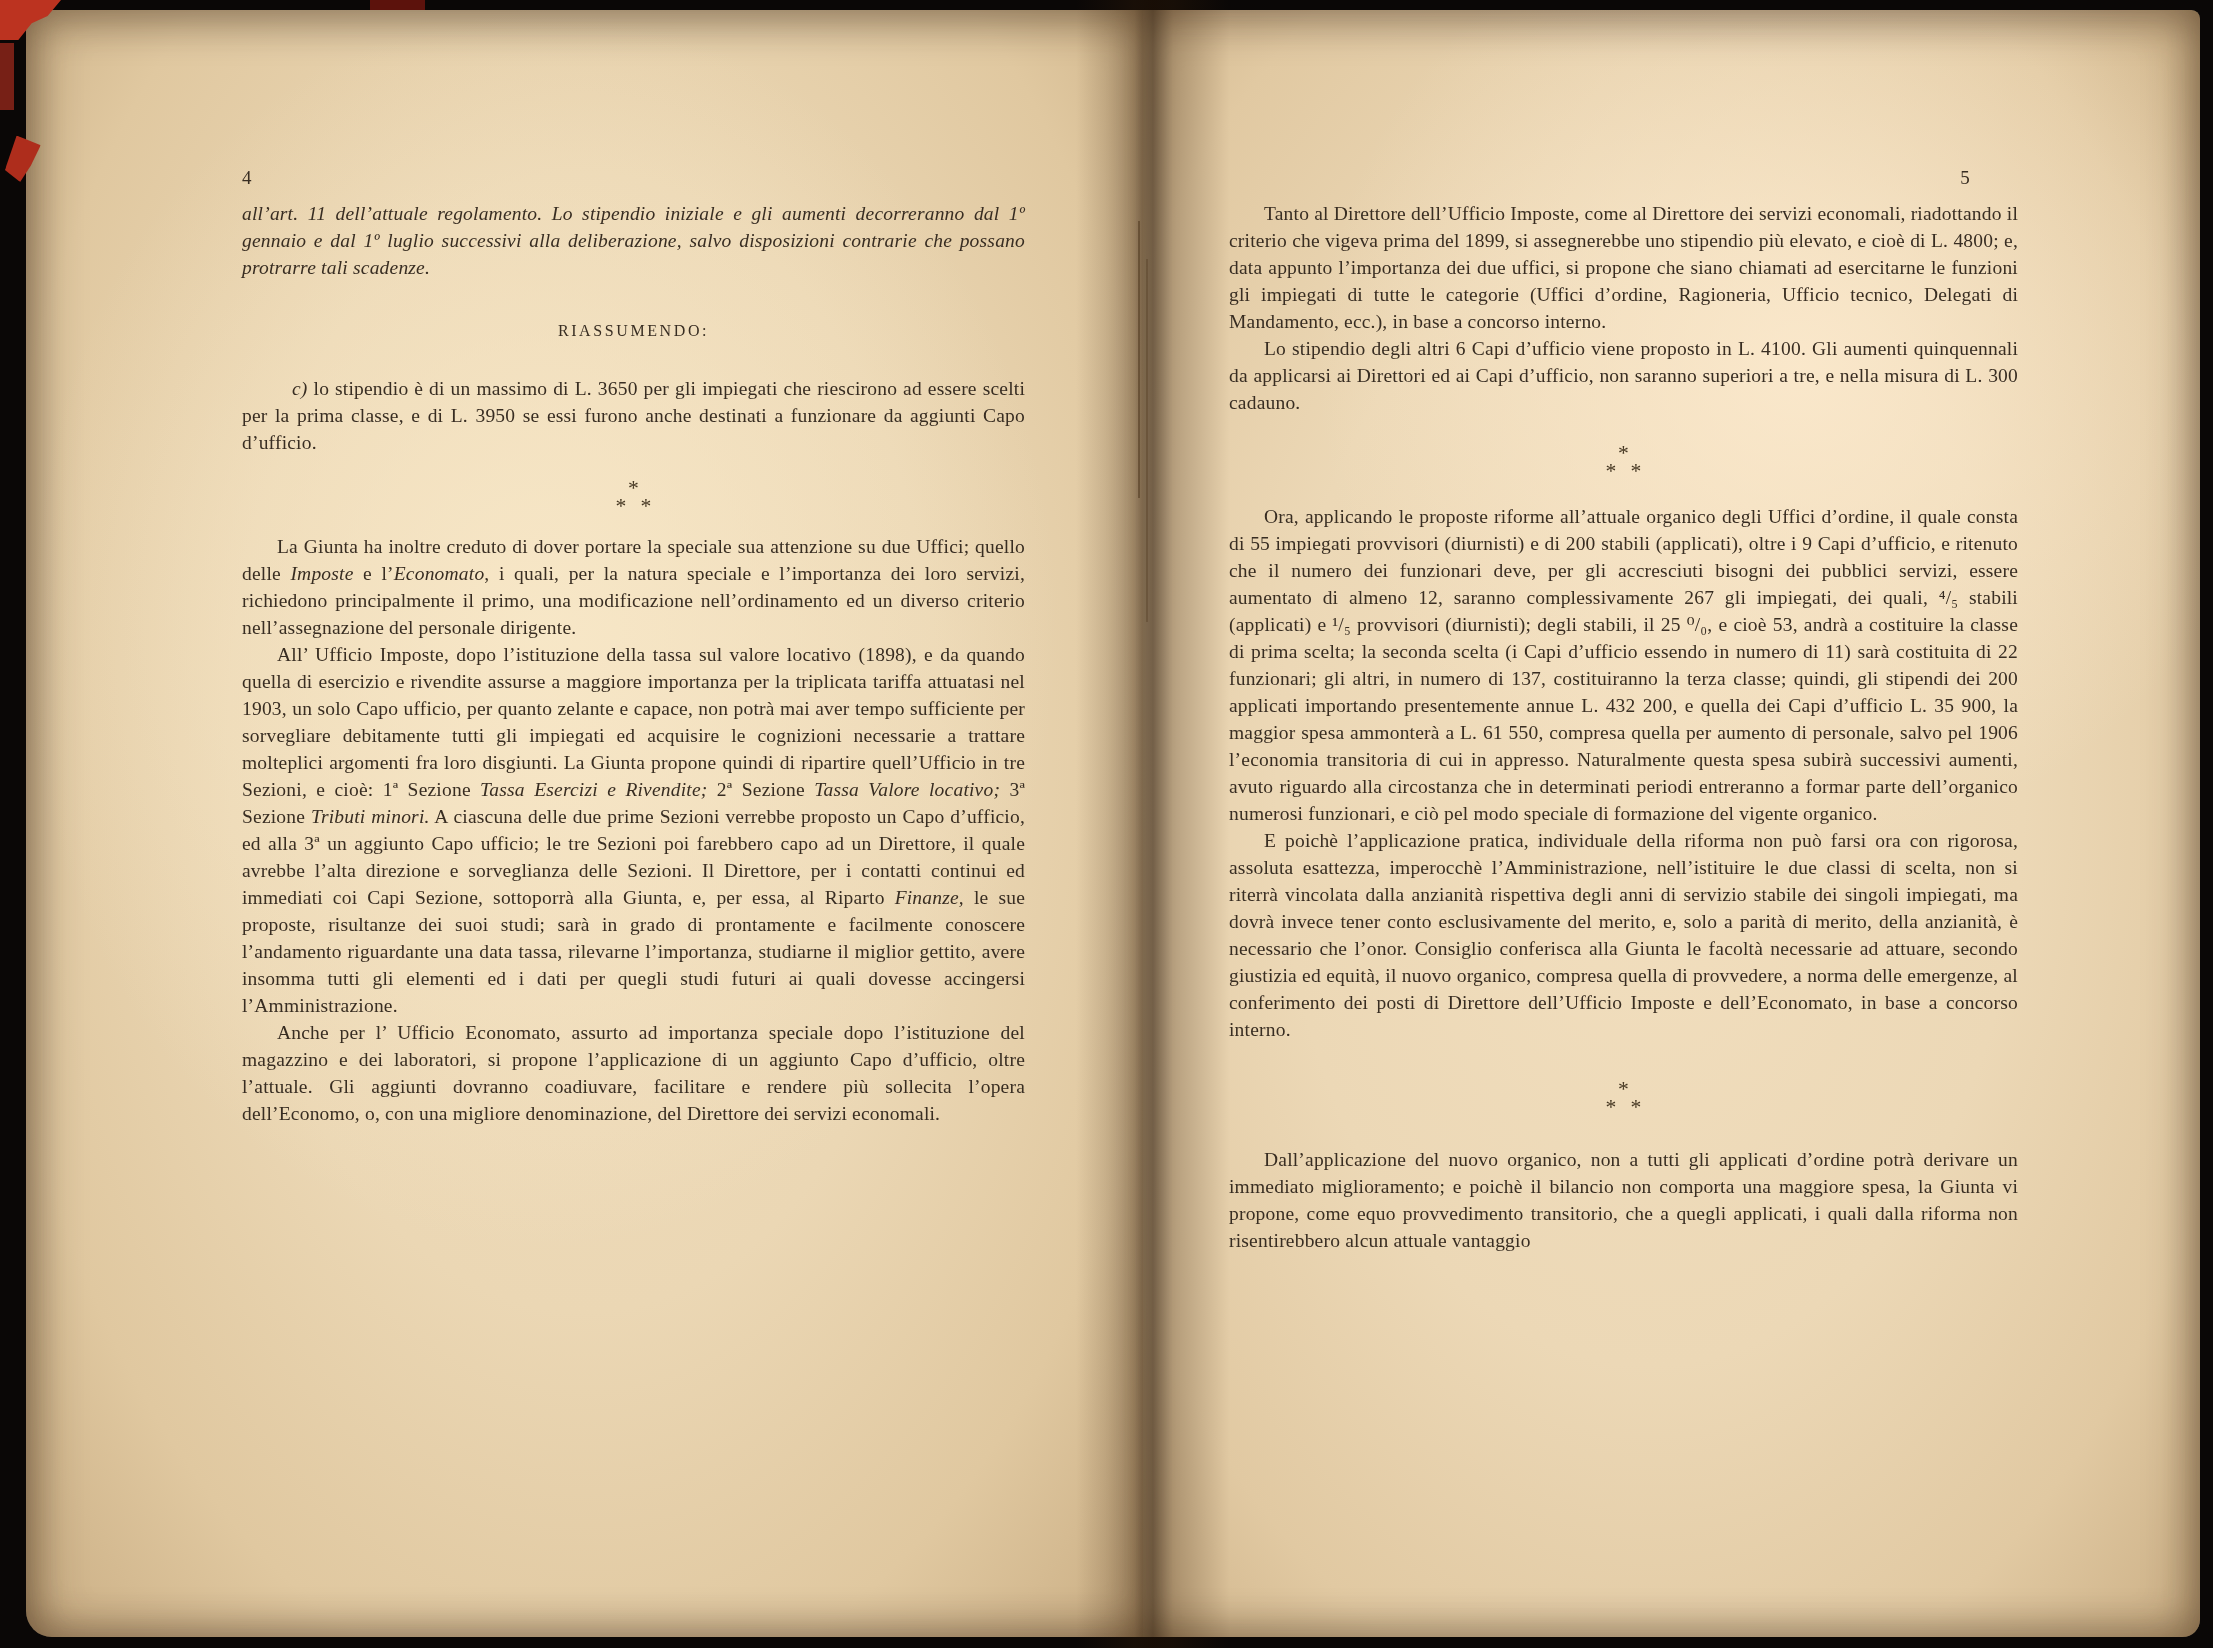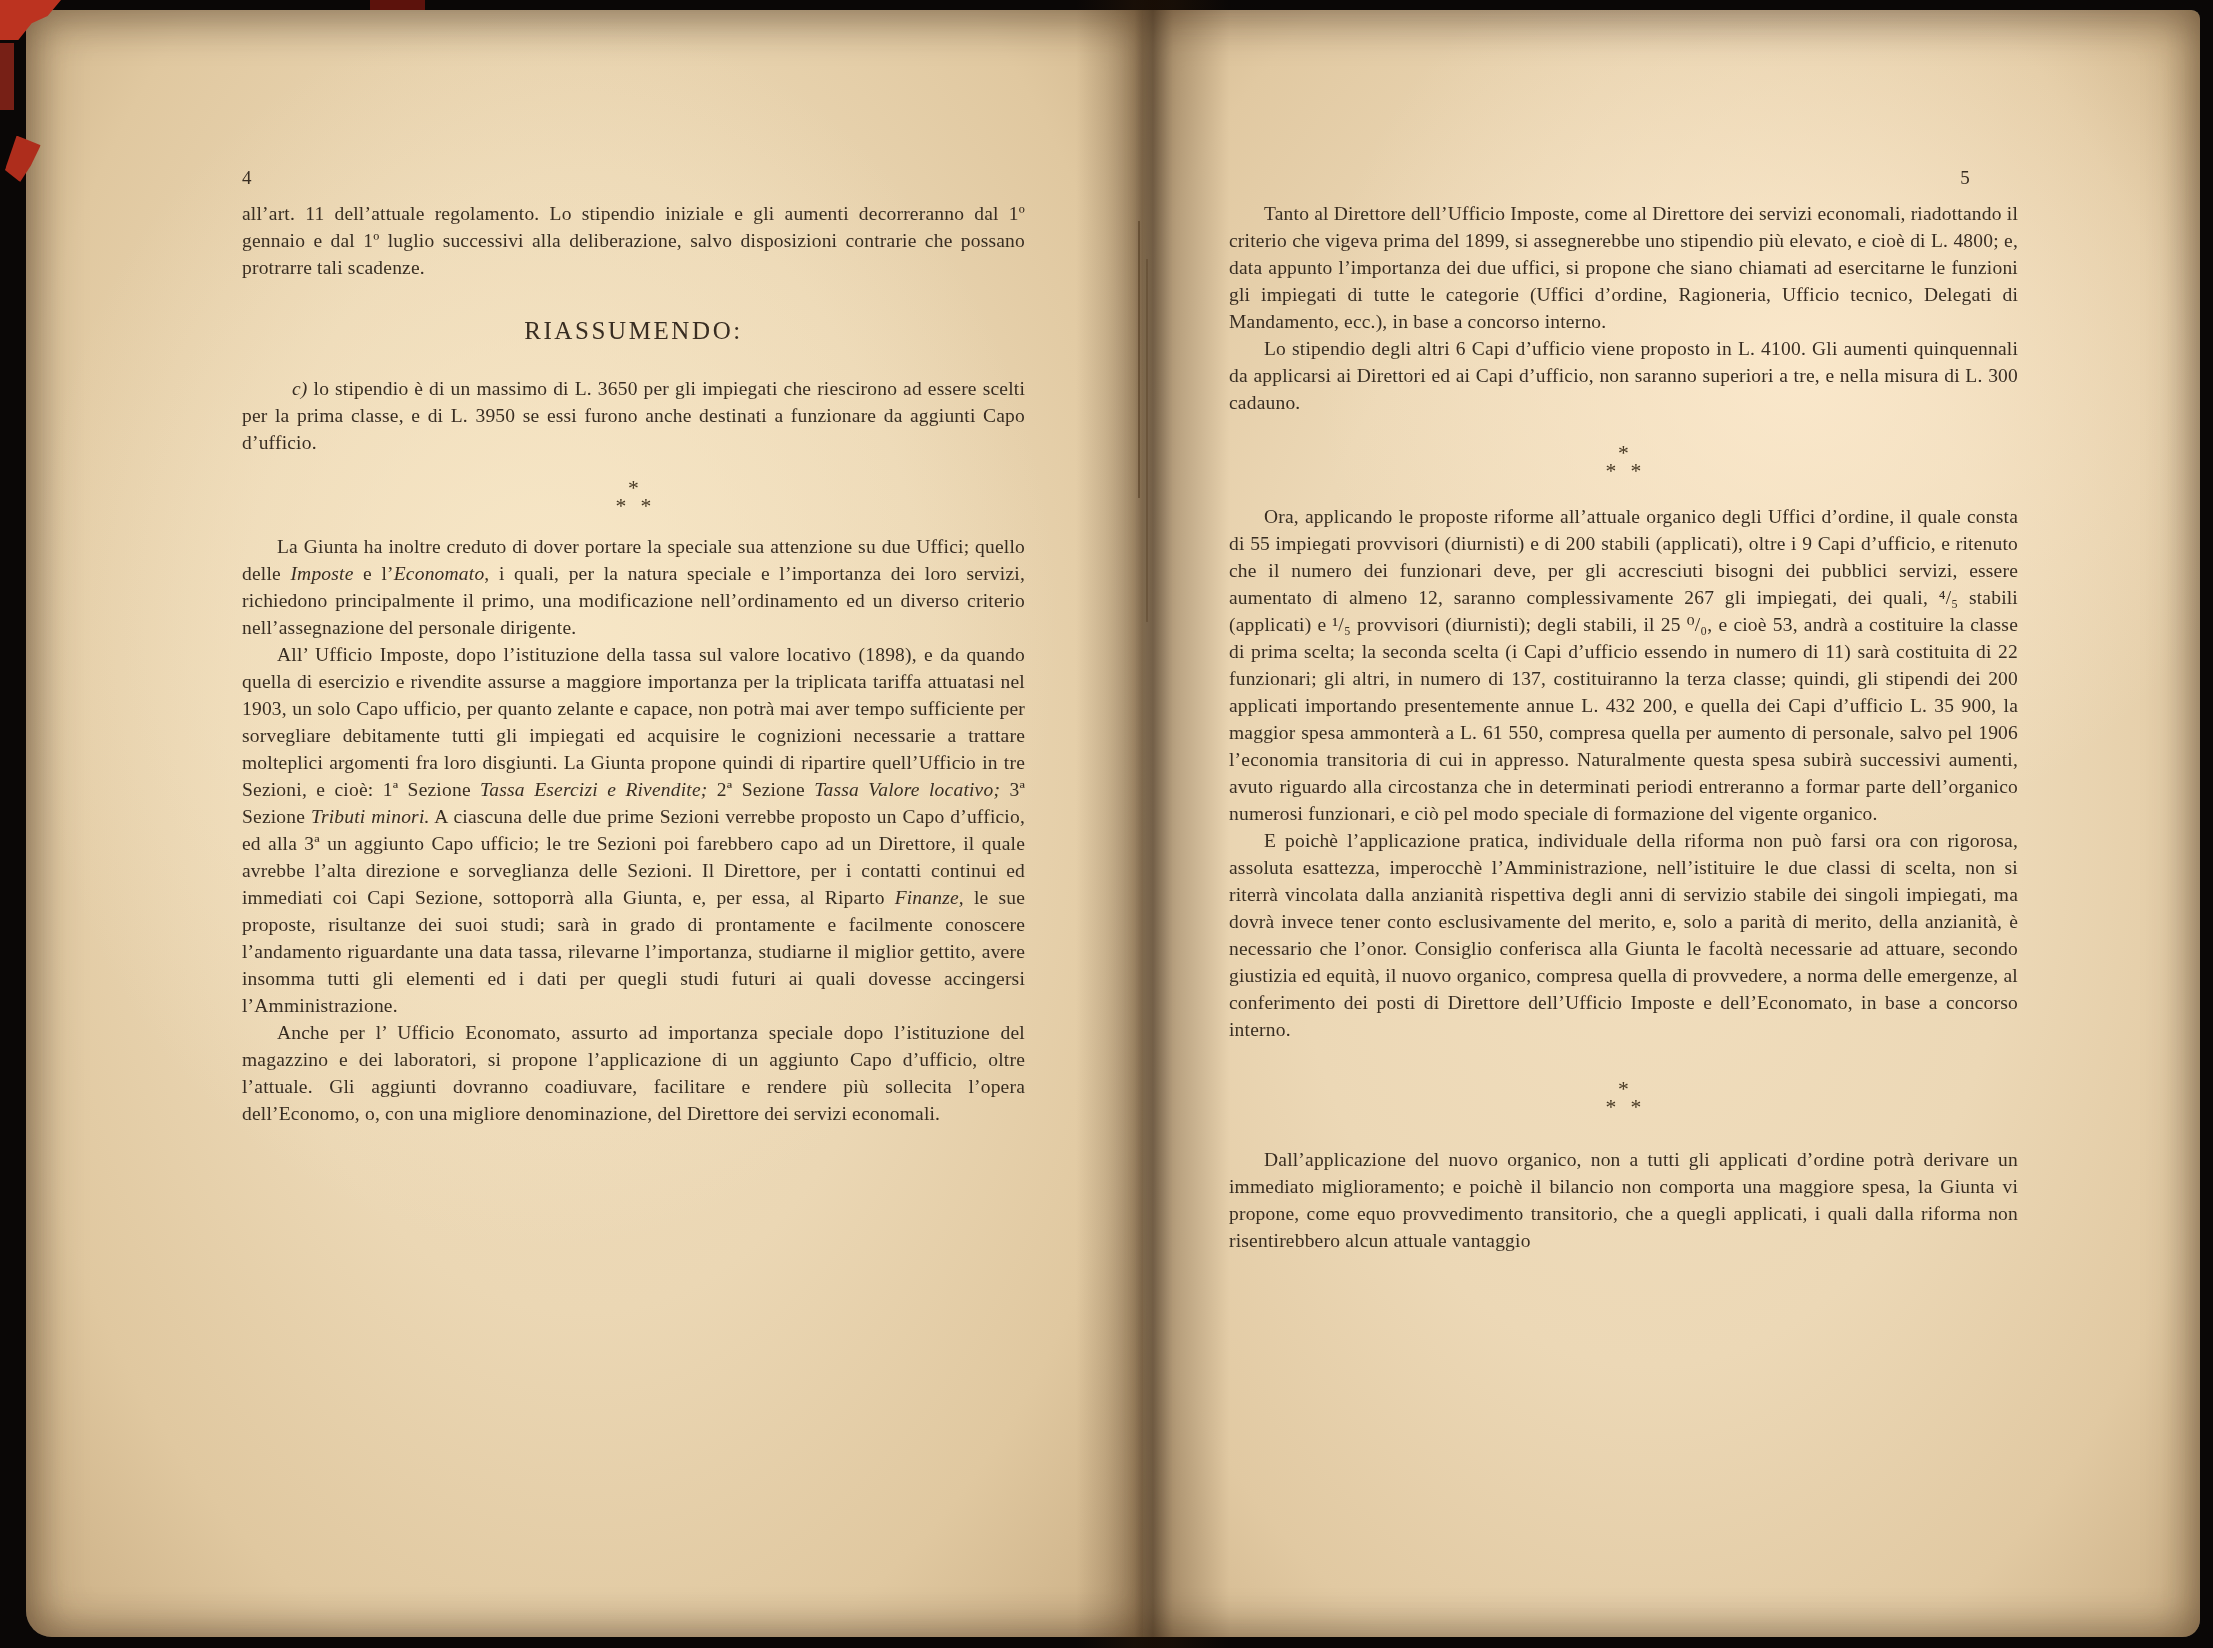--- a/index.html
+++ b/index.html
@@ -38,23 +38,23 @@
   .m3{left:0;top:43px;width:14px;height:67px;background:#8b251a;opacity:.85;}
   .m4{left:370px;top:0;width:55px;height:9.5px;background:#71150e;opacity:.8;}
   
   .textblock{position:absolute;color:#382d22;font-size:19.5px;line-height:27px;
              text-align:justify;letter-spacing:0.2px;}
   .tb-left{left:216px;top:154px;width:783px;}
   .tb-right{left:86px;top:154px;width:789px;}
   .pagenum{font-size:19px;margin:0 0 8.6px 0;text-indent:0;}
   .pn-right{text-align:right;padding-right:48px;}
   .para{margin:0;text-indent:35px;}
-  .no-indent{text-indent:0;}
+  .no-indent{text-indent:0;font-style:italic;}
   .item{margin:0;text-indent:50px;}
-  .heading{text-align:center;text-indent:0;margin:36px 0 31px 0;font-size:25px;
+  .heading{text-align:center;text-indent:0;margin:36px 0 31px 0;font-size:16px;
            letter-spacing:2.6px;}
   i{font-style:italic;}
   .asterism{display:flex;flex-direction:column;align-items:center;color:#463823;
             font-size:21.6px;line-height:12px;}
   .asterism .row{display:flex;gap:14px;margin-top:6px;}
   .ast-l{margin:26px 0 21px 0;}
   .ast-r1{margin:31px 0 26px 0;}
   .ast-r2{margin:40px 0 33px 0;}
 </style>
 </head>

